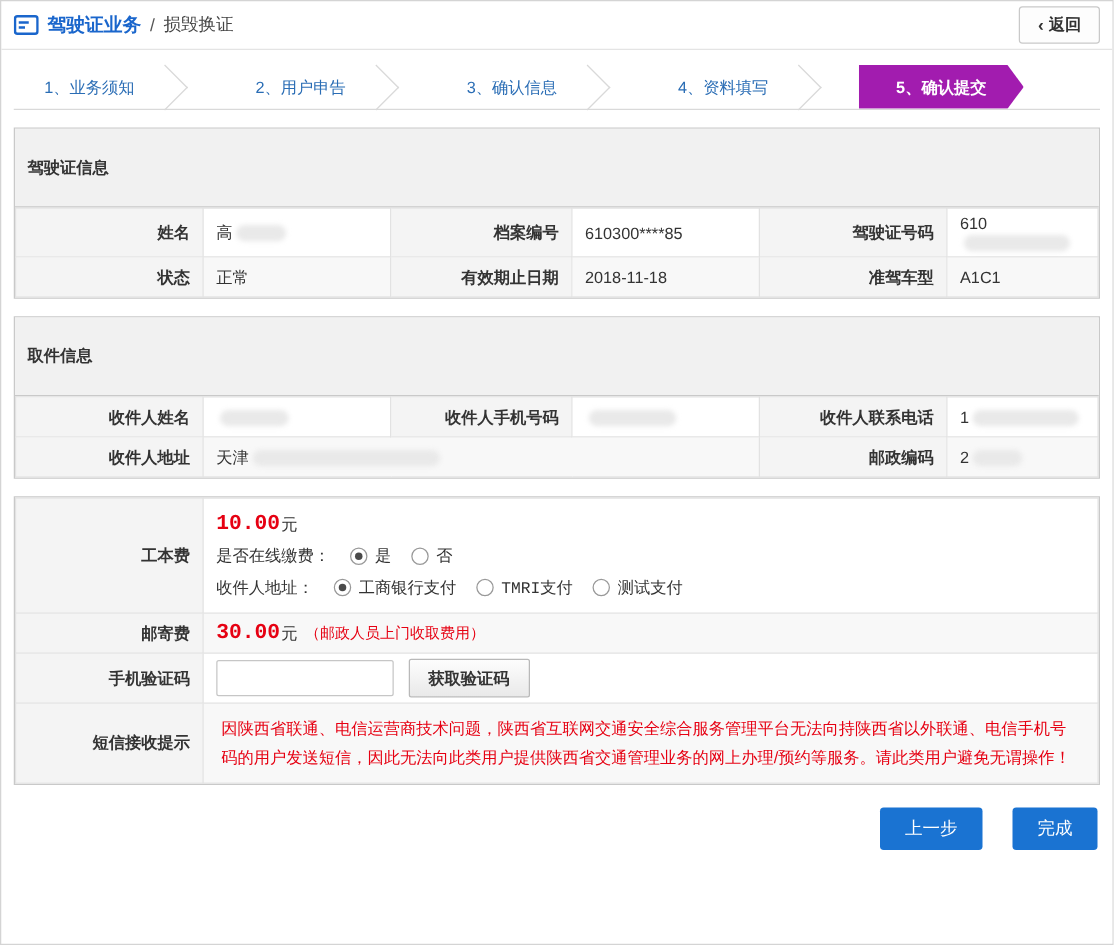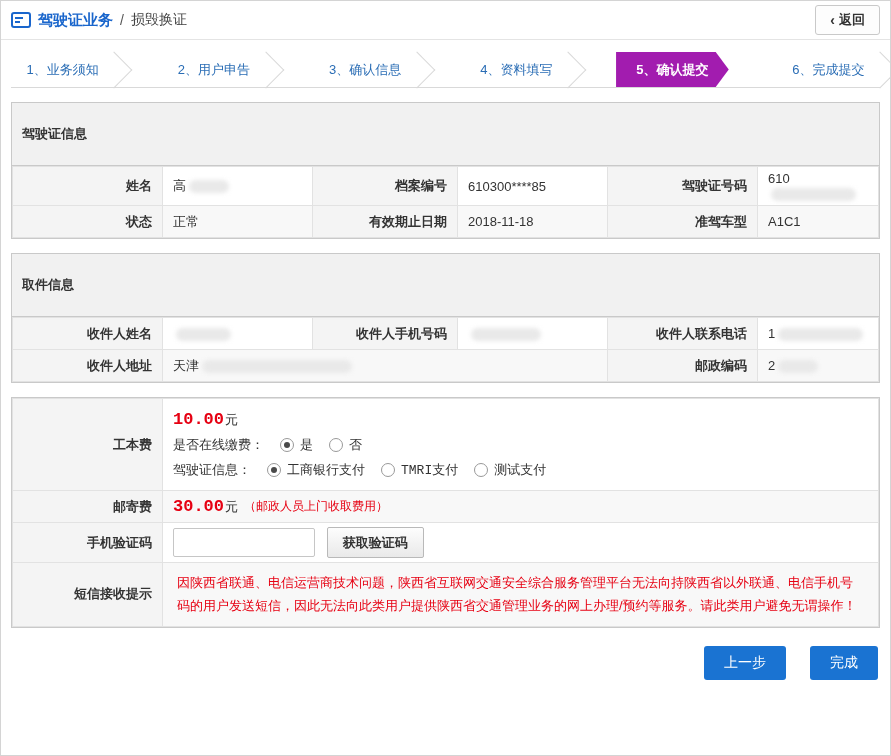--- a/index.html
+++ b/index.html
@@ -97,23 +97,20 @@
       </div>
     <div class="tab">
         <span>3、确认信息</span>
       </div>
     <div class="tab">
         <span>4、资料填写</span>
       </div>
     <div class="tab active">
         <span>5、确认提交</span>
       </div>
-    <div class="tab">
-        <span>6、完成提交</span>
-      </div>
   </nav>
 
   <section class="panel">
     <div class="panel-header">驾驶证信息</div>
     <table>
       <colgroup>
         <col style="width:150px">
           <col style="width:150px">
         <col style="width:145px">
           <col style="width:150px">
@@ -190,21 +187,21 @@
             <span class="radio checked">
               <span class="dot"></span>
               <span>是</span>
             </span>
             <span class="radio">
               <span class="dot"></span>
               <span>否</span>
             </span>
           </div>
           <div class="fee-line">
-            <span>驾驶证信息：</span>
+            <span>收件人地址：</span>
             <span class="radio checked">
               <span class="dot"></span>
               <span>工商银行支付</span>
             </span>
             <span class="radio">
               <span class="dot"></span>
               <span>TMRI支付</span>
             </span>
             <span class="radio">
               <span class="dot"></span>

